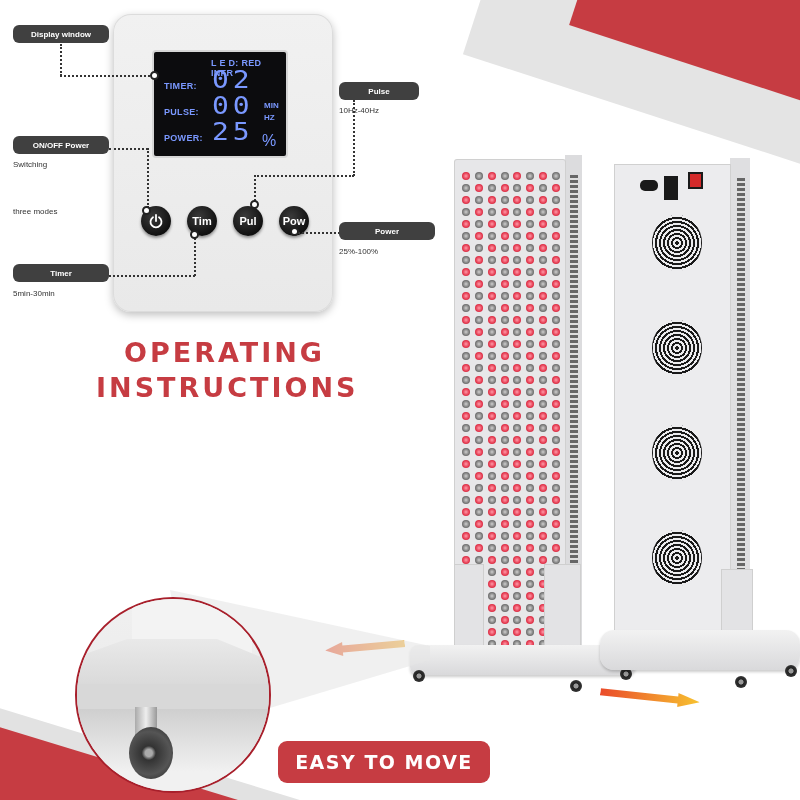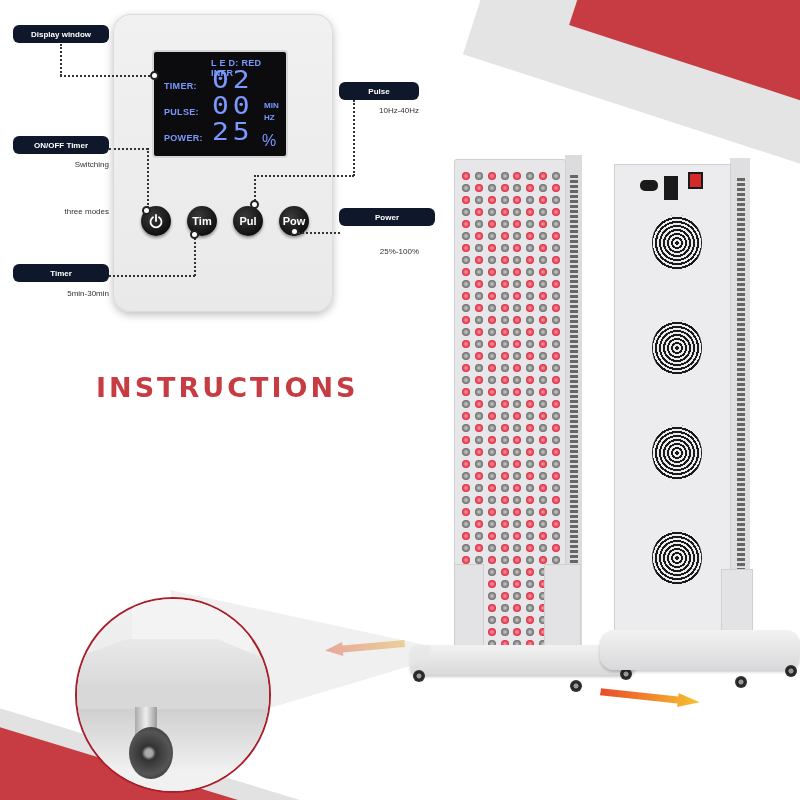--- a/index.html
+++ b/index.html
@@ -20,22 +20,22 @@
   .lcd-row { position: absolute; left: 10px; font-size: 9px; letter-spacing: 0.3px; }
   .lcd-big { position: absolute; font-family: "DejaVu Sans Mono", monospace; font-size: 28px; font-weight: normal; letter-spacing: 4px; line-height: 1; transform: scaleY(0.9); }
   .lcd-unit { position: absolute; font-size: 8px; }
 
   .ctl-btn { position: absolute; width: 30px; height: 30px; border-radius: 50%; background: radial-gradient(circle at 40% 35%, #3a3a3a 0%, #111 70%); box-shadow: 0 2px 3px rgba(0,0,0,0.4); color: #fff; font-size: 11px; font-weight: bold; display: flex; align-items: center; justify-content: center; }
 
   .dot { position: absolute; width: 9px; height: 9px; border-radius: 50%; background: #fff; border: 2px solid #222; }
 
   .leader { position: absolute; border-color: #333; border-style: dotted; border-width: 0; }
 
-  .tag { position: absolute; height: 18px; border-radius: 6px; background: #0f172a; color: #fff; font-size: 8px; font-weight: bold; display: flex; align-items: center; justify-content: center; }
-  .tag-sub { position: absolute; font-size: 8px; color: #333; text-align: right; line-height: 11px; }
+  .tag { position: absolute; height: 18px; border-radius: 6px; background: #404040; color: #fff; font-size: 8px; font-weight: bold; display: flex; align-items: center; justify-content: center; }
+  .tag-sub { position: absolute; font-size: 8px; color: #333; text-align: left; line-height: 11px; }
 
   .heading { position: absolute; left: 110px; color: #c63c42; font-family: "DejaVu Sans", sans-serif; font-weight: bold; font-size: 27px; letter-spacing: 3px; }
 
   
   .panel-front { position: absolute; left: 455px; top: 160px; width: 110px; height: 500px; background: #e7e7e9; border-radius: 2px; box-shadow: 0 0 0 1px #d0d0d0; }
   .panel-front-side { position: absolute; left: 565px; top: 155px; width: 17px; height: 505px; background: #dcdcde; }
   .vent { position: absolute; width: 8px; background: repeating-linear-gradient(180deg,#666 0 3px,#ddd 3px 5px); }
   .led-grid { position: absolute; left: 460px; top: 170px; width: 102px; height: 480px; display: grid; grid-template-columns: repeat(8, 1fr); grid-auto-rows: 12px; row-gap: 0; }
   .led { width: 8px; height: 8px; border-radius: 50%; margin: 2px auto; }
   .led.r { background: radial-gradient(circle,#ff9aa8 0%,#e3354c 60%,#b52035 100%); }
@@ -117,30 +117,31 @@
 
   <div class="leader" style="left:353px; top:100px; width:0; height:76px; border-left-width:2px;"></div>
   <div class="leader" style="left:254px; top:175px; width:100px; height:0; border-top-width:2px;"></div>
   <div class="leader" style="left:254px; top:175px; width:0; height:30px; border-left-width:2px;"></div>
   <div class="dot" style="left:250px; top:200px;"></div>
 
   <div class="leader" style="left:298px; top:232px; width:42px; height:0; border-top-width:2px;"></div>
   <div class="dot" style="left:290px; top:227px;"></div>
 
   <div class="tag" style="left:13px; top:25px; width:96px;">Display window</div>
-  <div class="tag" style="left:13px; top:136px; width:96px;">ON/OFF Timer</div>
+  <div class="tag" style="left:13px; top:136px; width:96px;">ON/OFF Power</div>
   <div class="tag-sub" style="left:13px; top:159px; width:96px;">Switching</div>
   <div class="tag-sub" style="left:13px; top:170px; width:96px;margin-top:36px;">three modes</div>
   <div class="tag" style="left:13px; top:264px; width:96px;">Timer</div>
   <div class="tag-sub" style="left:13px; top:288px; width:96px;">5min-30min</div>
   <div class="tag" style="left:339px; top:82px; width:80px;">Pulse</div>
   <div class="tag-sub" style="left:339px; top:105px; width:80px;">10Hz-40Hz</div>
-  <div class="tag" style="left:339px; top:208px; width:96px;">Power</div>
+  <div class="tag" style="left:339px; top:222px; width:96px;">Power</div>
   <div class="tag-sub" style="left:339px; top:246px; width:80px;">25%-100%</div>
 
+  <div class="heading" style="top:337px; left:124px;">OPERATING</div>
   <div class="heading" style="top:372px; left:96px;">INSTRUCTIONS</div>
 
   <div class="panel-front-side"></div>
   <div class="vent" style="left:570px; top:175px; height:470px;"></div>
   <div class="panel-front"></div>
   <div class="led-grid" id="ledgrid">
       <div class="led r"></div>
       <div class="led g"></div>
       <div class="led r"></div>
       <div class="led g"></div>
@@ -489,13 +490,14 @@
   <div class="zoom-beam"></div>
   <div class="zoom-circle">
     <div class="zc-top"></div>
     <div class="zc-slope"></div>
     <div class="zc-base"></div>
     <div class="zc-shadow"></div>
     <div class="zc-bracket"></div>
     <div class="zc-wheel"></div>
   </div>
 
+  <div class="easy-btn">EASY TO MOVE</div>
 </div>
 
 </body></html>

